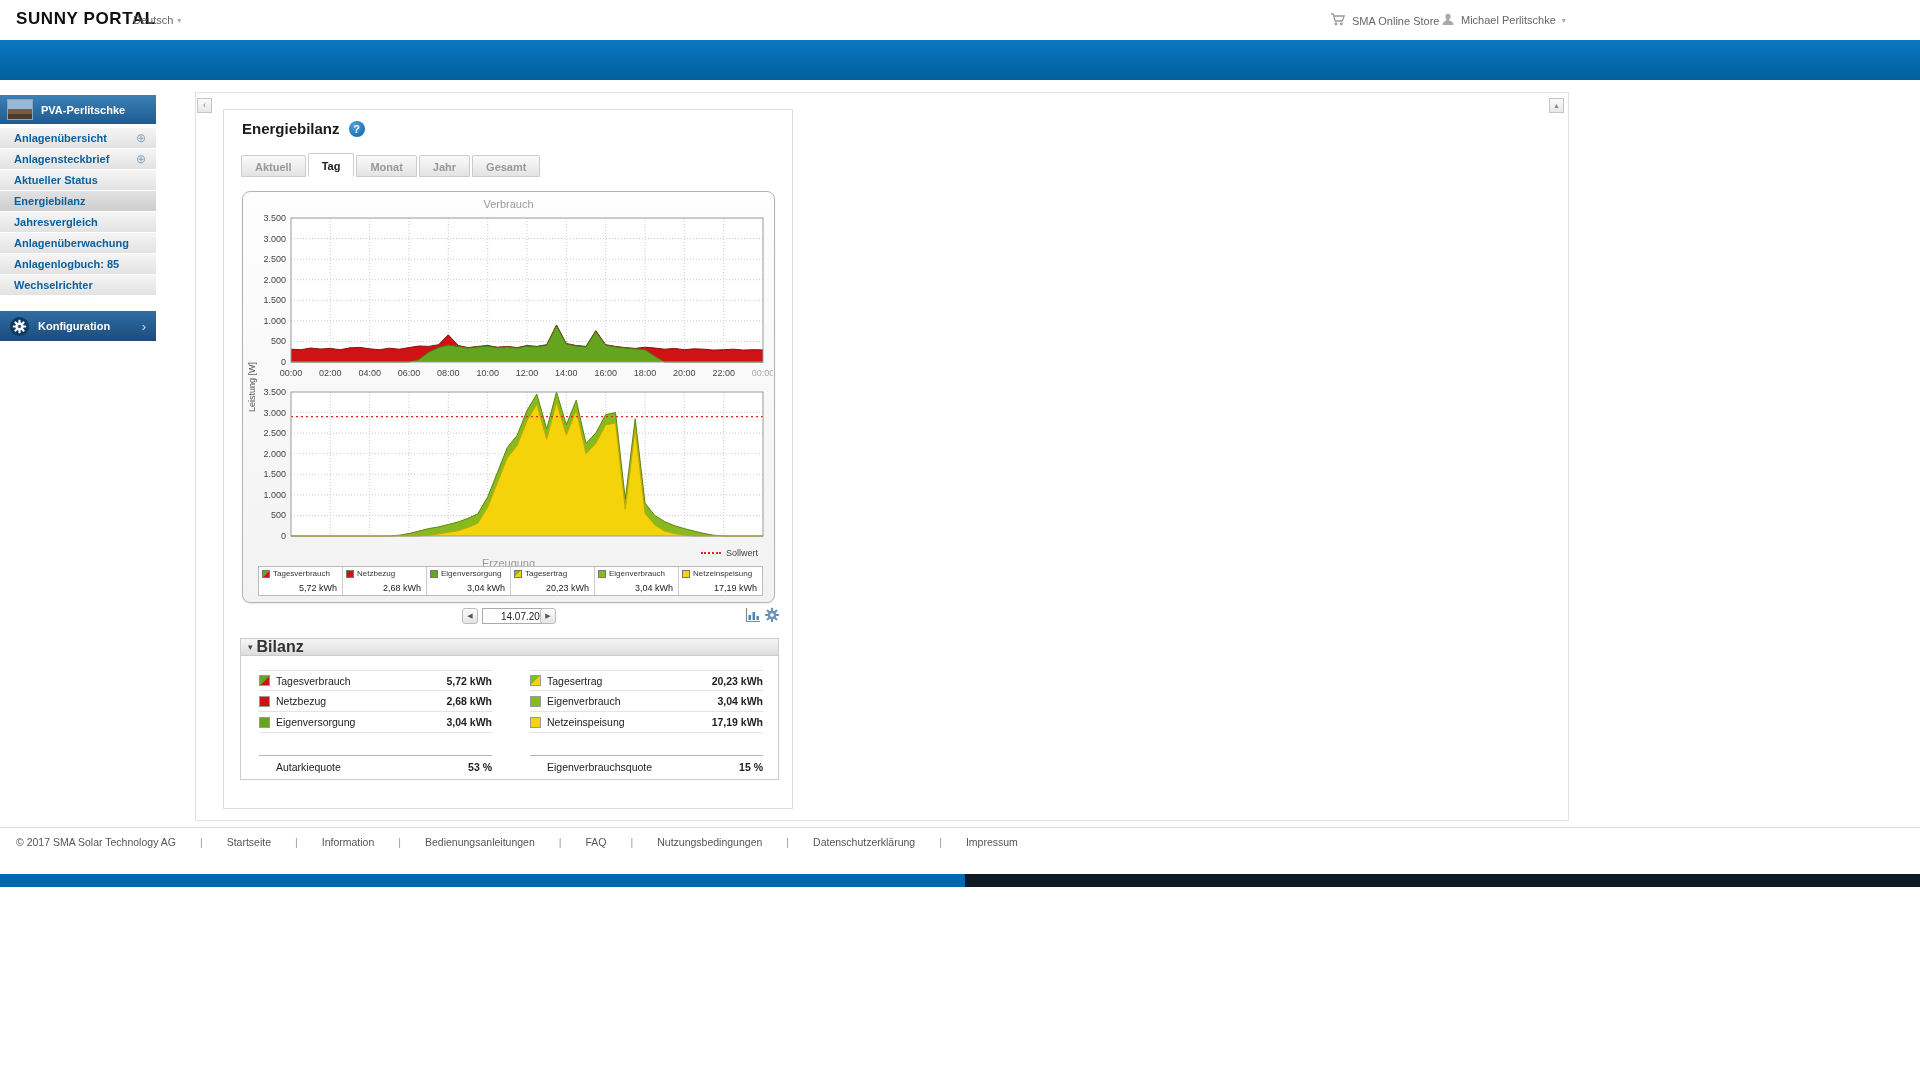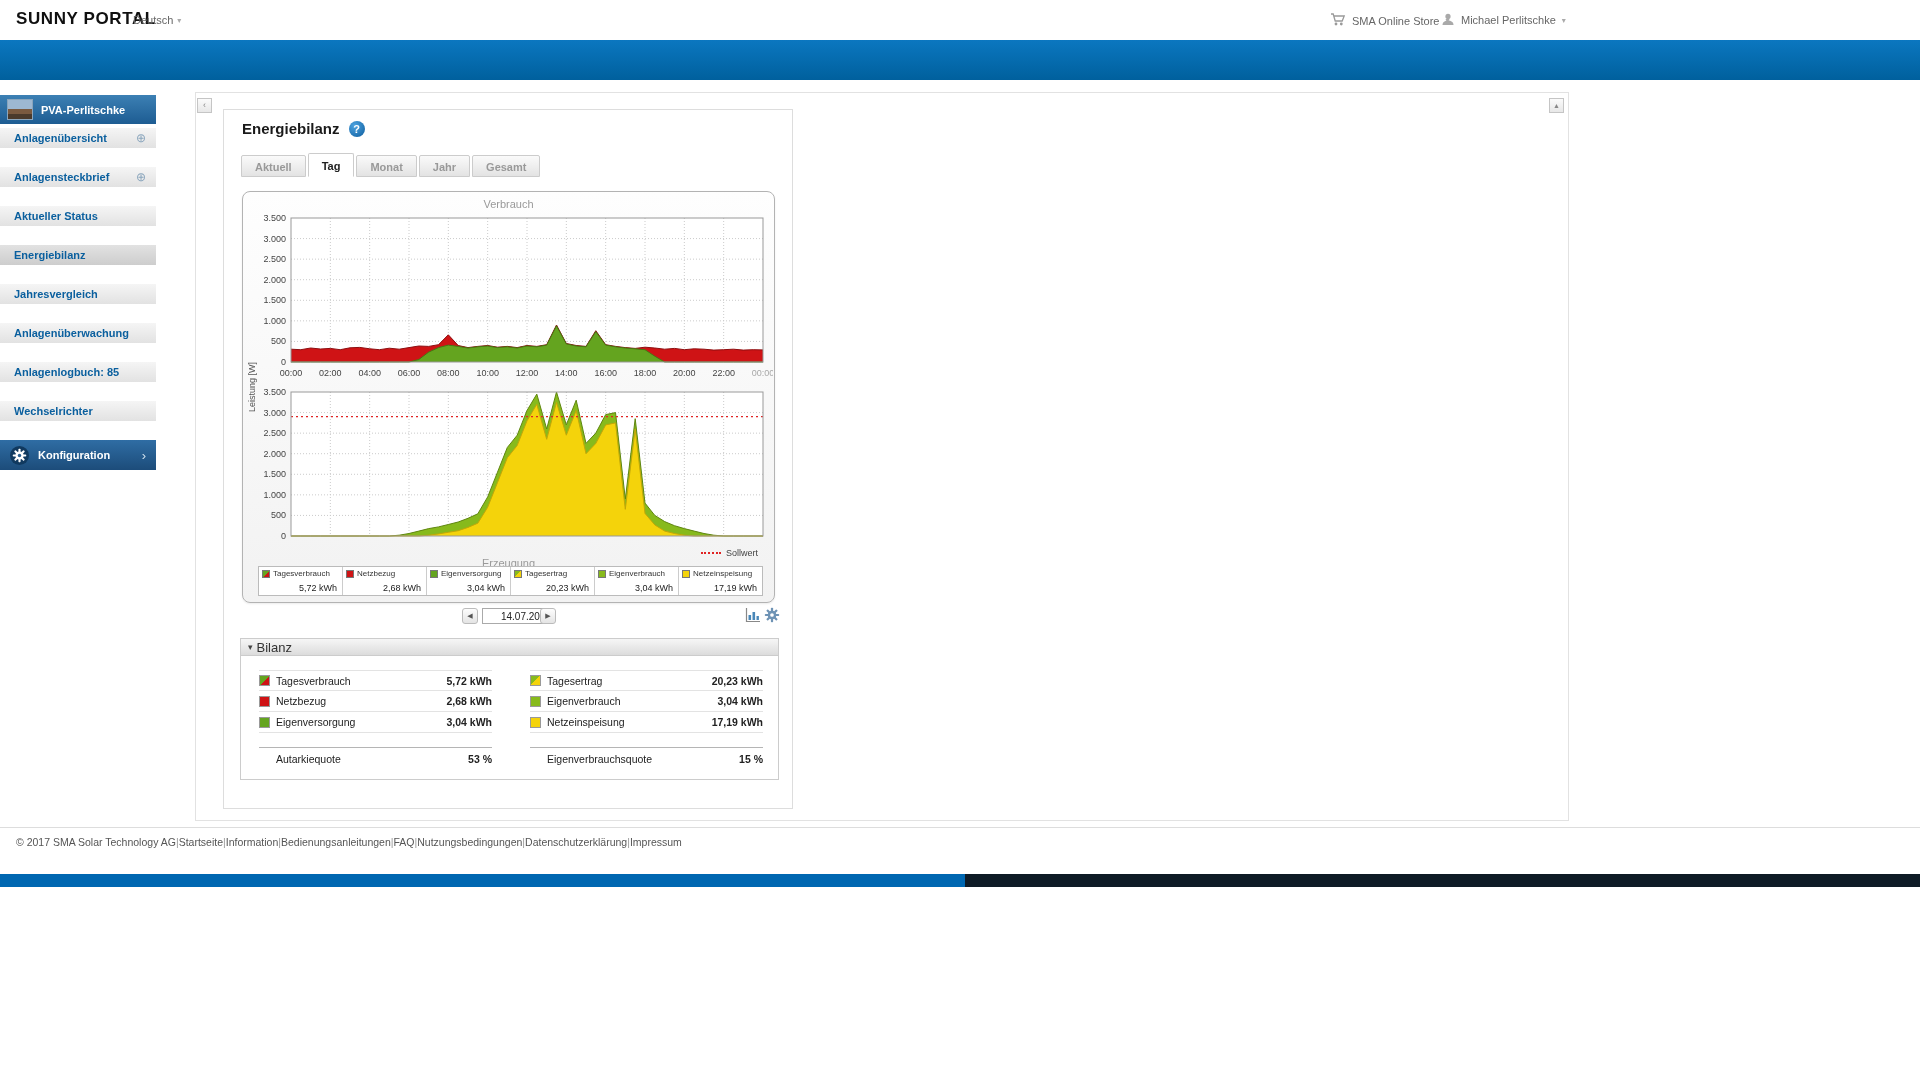--- a/index.html
+++ b/index.html
@@ -13,21 +13,21 @@
   .top-group{position:absolute;top:12px;display:flex;align-items:center;gap:6px;font-size:11px;color:#666;cursor:pointer}
   .store-group{left:1330px}
   .user-group{left:1441px}
   
   .blueband{position:absolute;left:0;top:40px;width:1920px;height:40px;background:linear-gradient(180deg,#0b77c0,#00609d)}
   
   .sidebar{position:absolute;left:0;top:95px;width:156px}
   .plant-header{height:29px;background:linear-gradient(180deg,#3c80b4,#1d5c92);display:flex;align-items:center;gap:8px;padding:0 7px;margin-bottom:4px;cursor:pointer}
   .plant-thumb{width:26px;height:21px;border:1px solid #89a5bd;background:linear-gradient(180deg,#9db8d2 0 45%,#7a5a40 45% 72%,#4a3a2c 72% 100%)}
   .plant-name{color:#fff;font-weight:bold;font-size:11px}
-  .sb-item{height:20px;margin-bottom:19px;background:linear-gradient(180deg,#f5f5f5,#e2e2e2);display:flex;align-items:center;padding:0 10px 0 14px;cursor:pointer}
+  .sb-item{height:20px;margin-bottom:1px;background:linear-gradient(180deg,#f5f5f5,#e2e2e2);display:flex;align-items:center;padding:0 10px 0 14px;cursor:pointer}
   .sb-item.sel{background:linear-gradient(180deg,#e2e2e2,#cdcdcd)}
   .sb-label{color:#0a5f9e;font-size:11px;font-weight:bold;flex:1}
   .globe{color:#8ba6bd;font-size:12px;line-height:12px}
   .config-bar{margin-top:16px;height:30px;background:linear-gradient(180deg,#2f6da4,#1c4c7a);display:flex;align-items:center;gap:9px;padding:0 10px;cursor:pointer}
   .gear-disc{width:19px;height:19px;border-radius:50%;background:#10395f;display:flex;align-items:center;justify-content:center}
   .config-label{color:#fff;font-size:11px;font-weight:bold;flex:1}
   .config-arrow{color:#cfe0ee;font-size:13px}
   
   .main-frame{position:absolute;left:195px;top:92px;width:1374px;height:729px;border:1px solid #e2e2e2;background:#fff}
   .mini-btn{position:absolute;width:15px;height:15px;border:1px solid #c5c5c5;background:linear-gradient(180deg,#fbfbfb,#e7e7e7);color:#888;font-size:9px;line-height:13px;text-align:center;cursor:pointer}
@@ -64,33 +64,33 @@
   .prev-btn{left:238px;top:498px}
   .next-btn{left:316px;top:498px}
   .date-input{position:absolute;left:258px;top:498px;width:70px;height:16px;border:1px solid #aaa;font-size:10px;text-align:right;color:#222;font-family:"Liberation Sans",sans-serif}
   .dn-icon{position:absolute;top:497px;width:17px;height:17px;cursor:pointer}
   .report-pos{left:521px}
   .settings-pos{left:540px}
   
   .bilanz{position:absolute;left:16px;top:528px;width:539px;height:142px;border:1px solid #ccc;background:#fff}
   .bilanz-header{height:17px;background:linear-gradient(180deg,#f6f6f6,#dcdcdc);border-bottom:1px solid #ccc;display:flex;align-items:center;gap:4px;padding:0 7px;cursor:pointer}
   .bilanz-caret{font-size:9px;color:#444}
-  .bilanz-title{font-size:13px;font-weight:normal;color:#333}
+  .bilanz-title{font-size:16px;font-weight:bold;color:#333}
   .bz-col{position:absolute;top:31px;width:233px}
   .bz-left{left:18px}
   .bz-right{left:289px}
   .bz-row{height:21px;display:flex;align-items:center;gap:6px;border-bottom:1px solid #e3e3e3;font-size:10.5px}
   .bz-row:first-child{border-top:1px solid #e3e3e3}
   .bz-chip{width:11px;height:11px;border:1px solid #999;flex:none}
   .bz-label{flex:1;color:#222}
   .bz-value{font-weight:bold;color:#222}
-  .bz-total{margin-top:14px;border-top:1px solid #b5b5b5;height:23px;display:flex;align-items:center;font-size:10.5px;padding-left:17px}
+  .bz-total{margin-top:22px;border-top:1px solid #b5b5b5;height:23px;display:flex;align-items:center;font-size:10.5px;padding-left:17px}
   
   .footer-sep{position:absolute;left:0;top:827px;width:1920px;border-top:1px solid #ddd}
-  .footer{position:absolute;left:16px;top:836px;font-size:10.5px;color:#555;display:flex;gap:0;align-items:center}
+  .footer{position:absolute;left:16px;top:836px;font-size:10.5px;color:#555;display:flex;gap:24px;align-items:center}
   .f-link{cursor:pointer}
   .f-sep{color:#999}
   .strip-blue{position:absolute;left:0;top:874px;width:965px;height:13px;background:#0067b1}
   .strip-dark{position:absolute;left:965px;top:874px;width:955px;height:13px;background:#0e1b26}
   
   text.tick{font-size:9px;fill:#444}
   text.tick.muted{fill:#a8a8a8}
   line.grid{stroke:#cbcbcb;stroke-dasharray:1,2}
 </style>
 </head>

